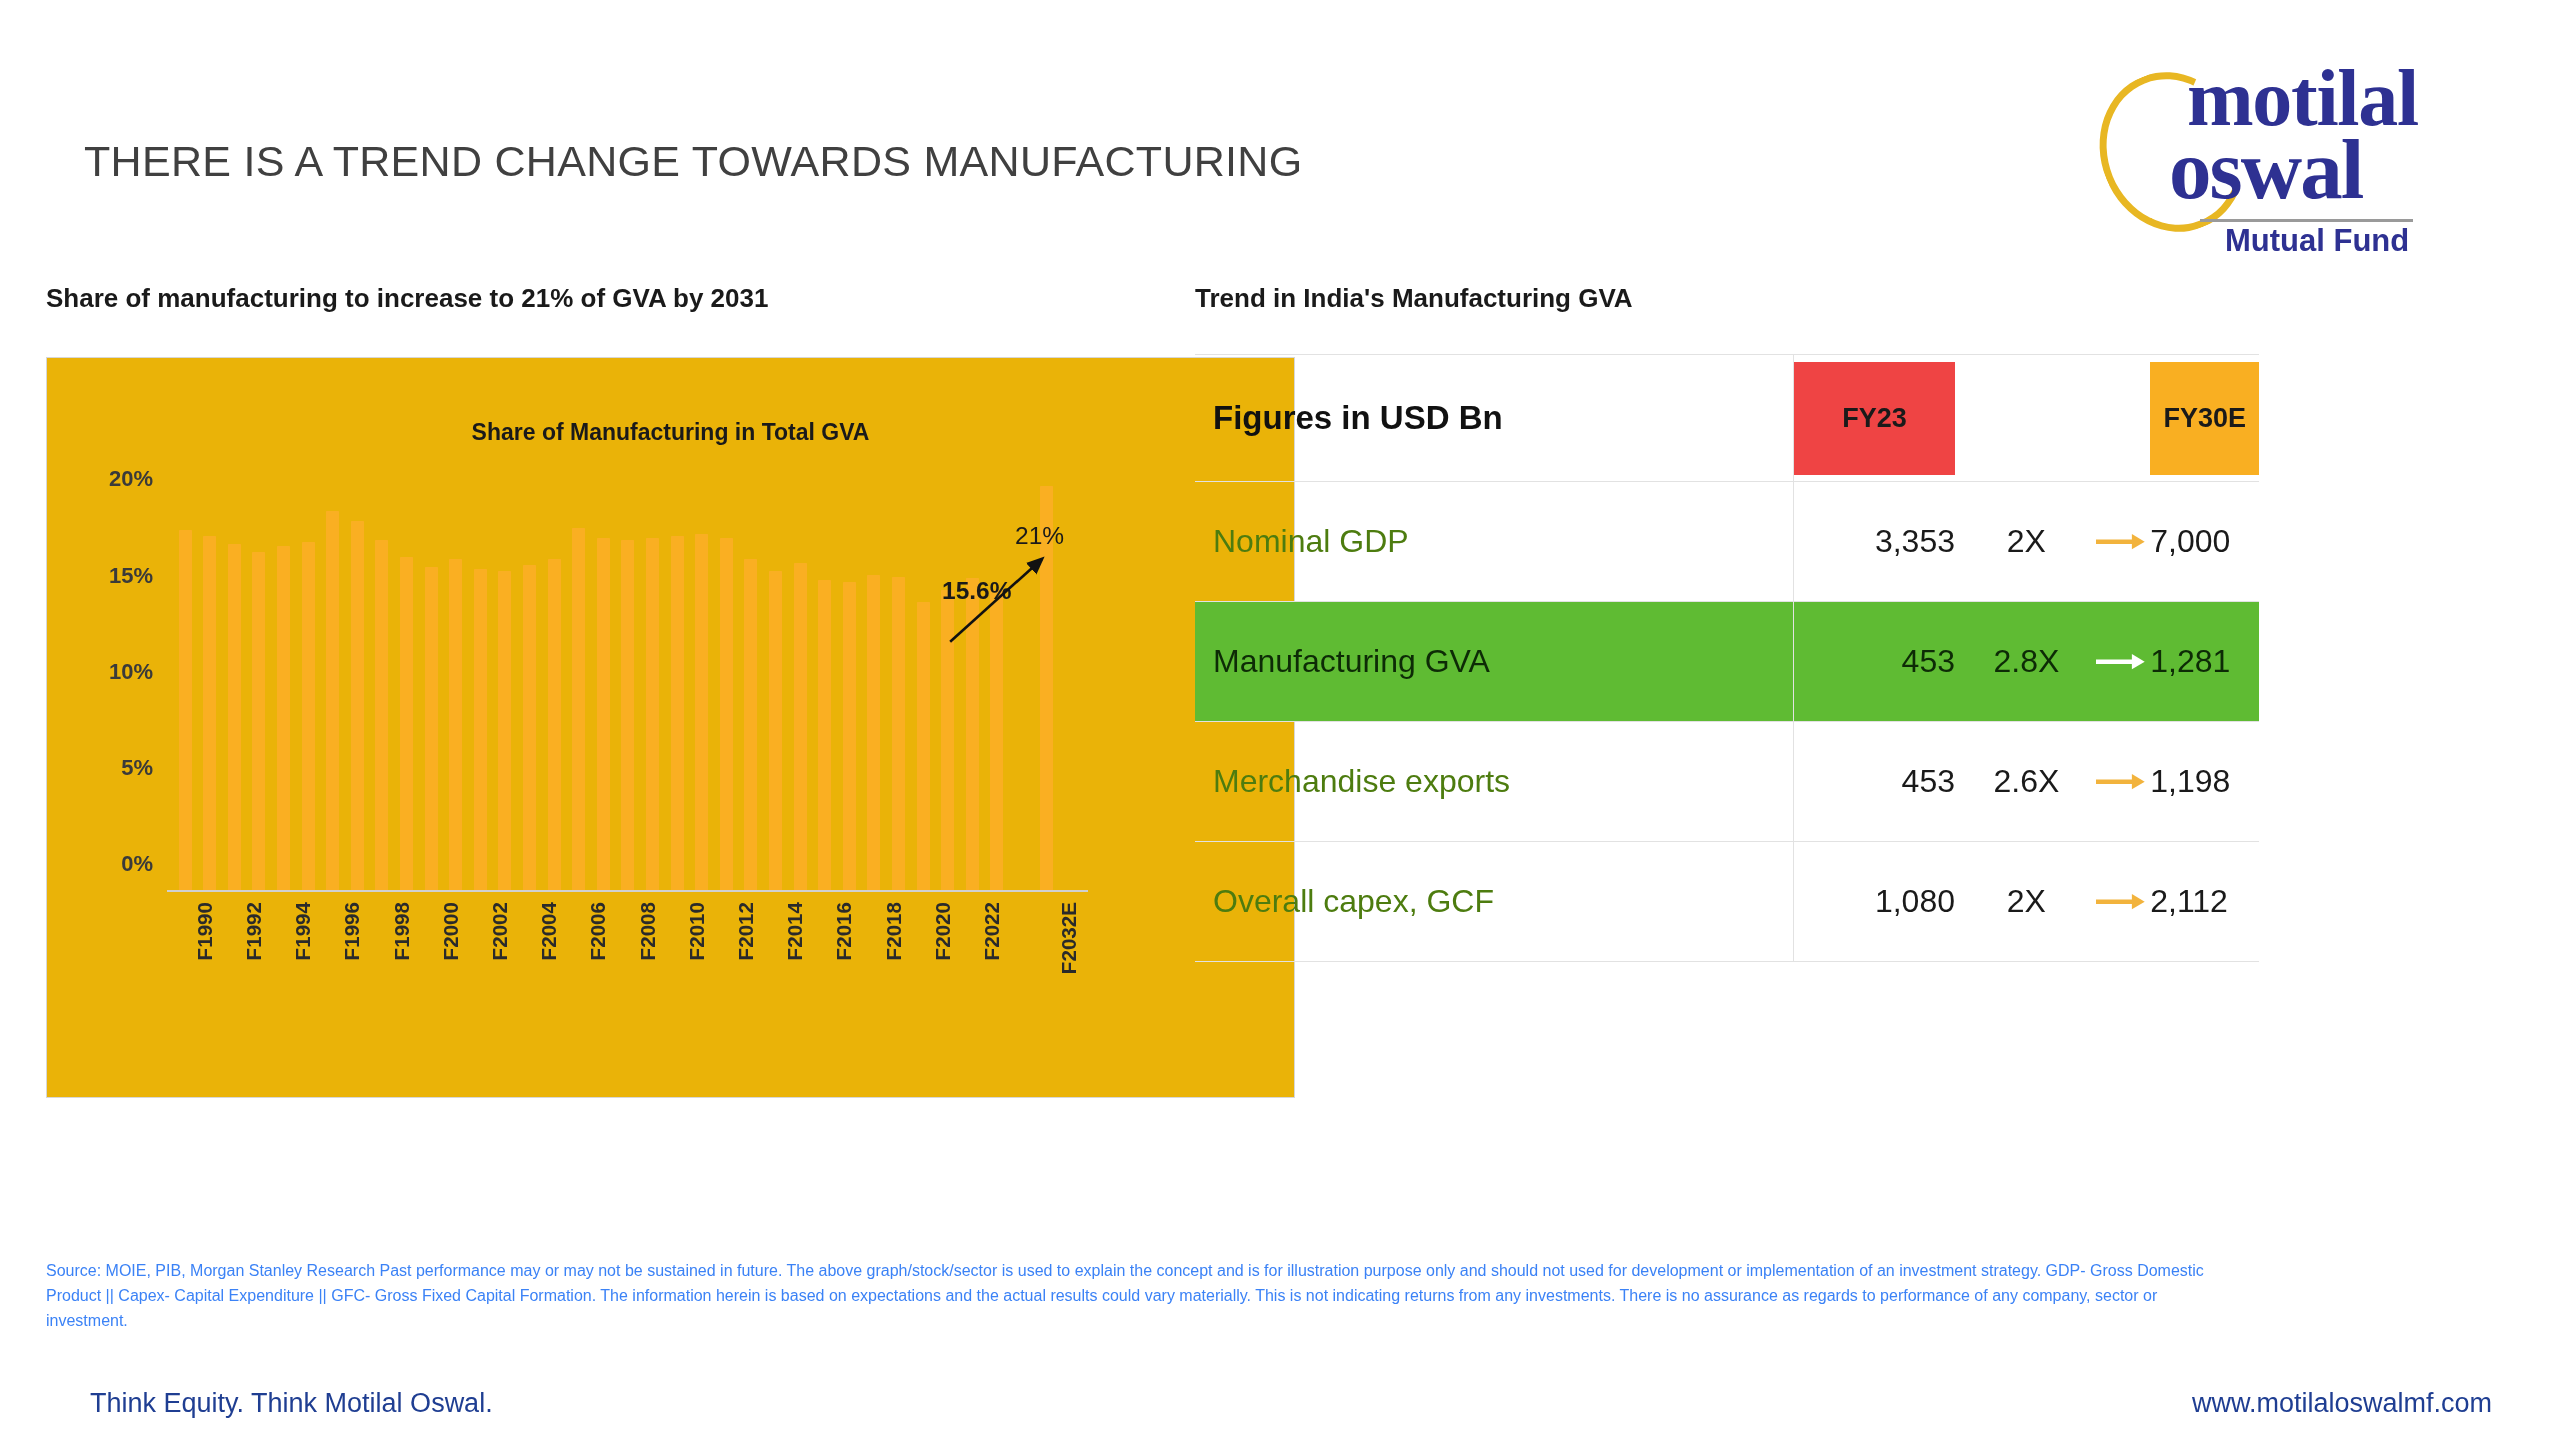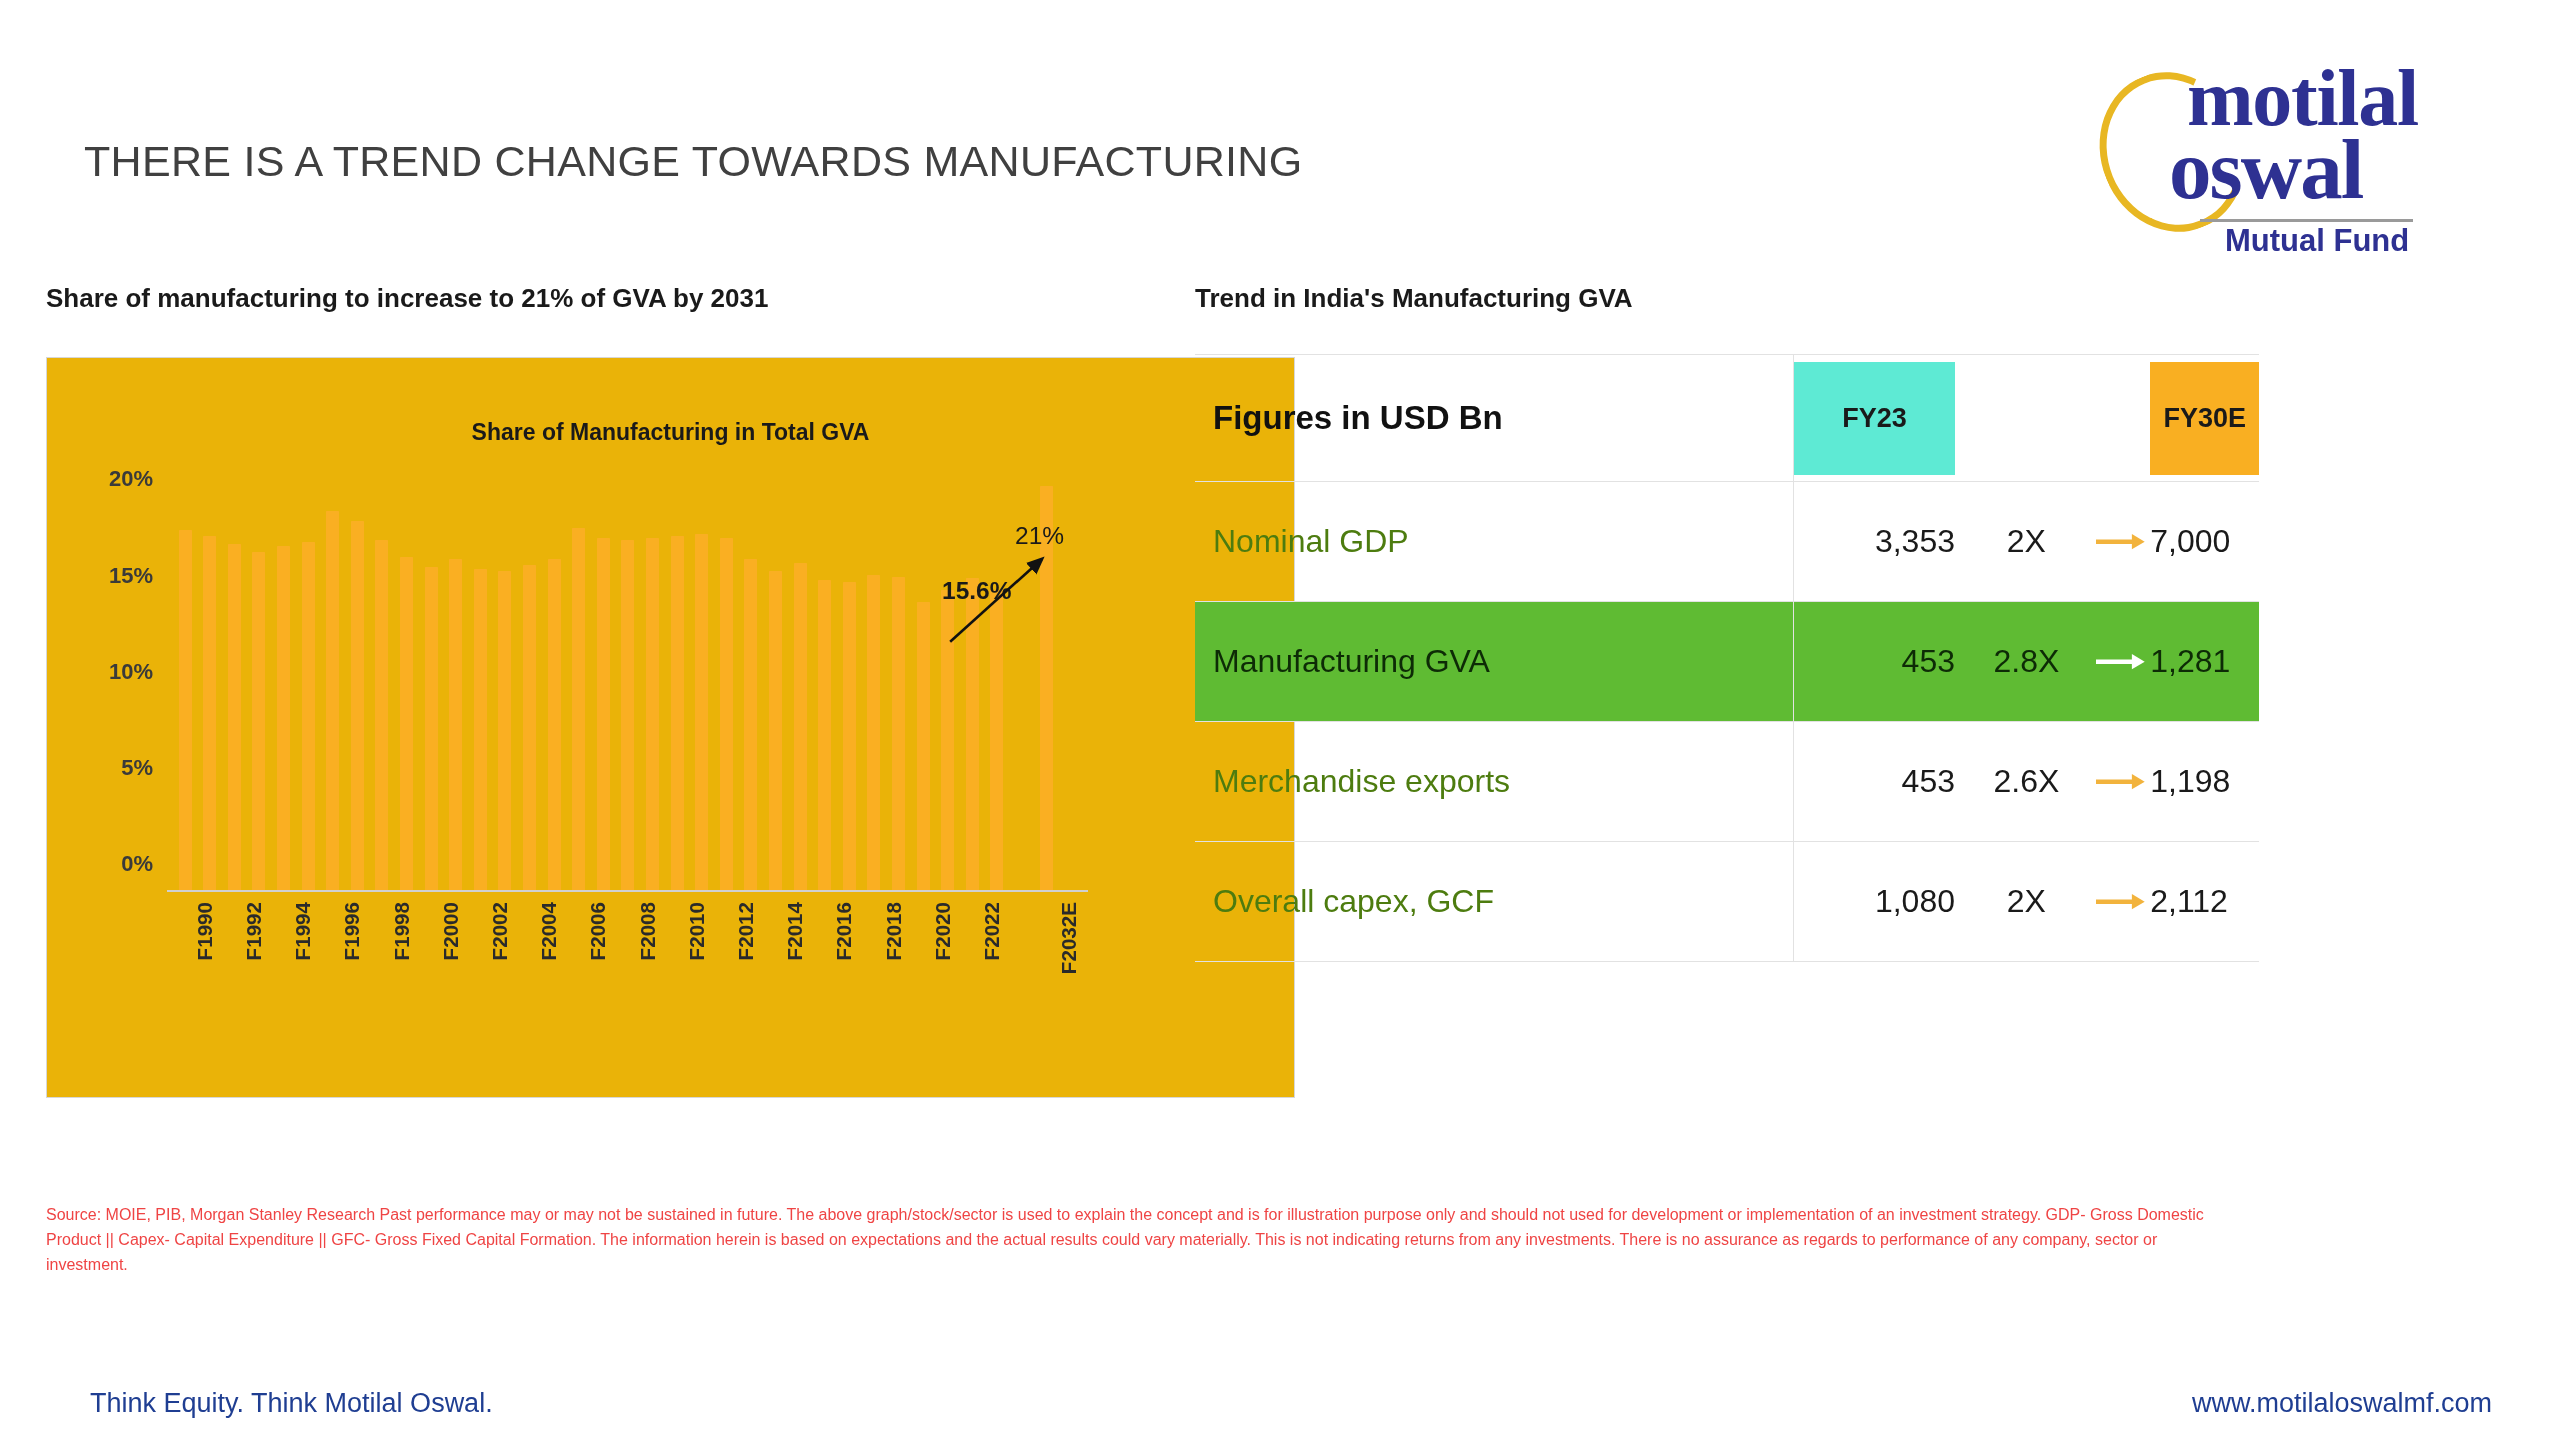--- a/index.html
+++ b/index.html
@@ -253,25 +253,25 @@
   tr.green td { background: #5FBB33; border-top-color: #5FBB33; border-bottom-color: #5FBB33; }
   tr.green .c-from { border-left: 1.9px solid #7ec95a; }
   tr.green .rowlabel, tr.green .num, tr.green .mult { color: #0d2b06; }
 
   .arrow-svg { display: block; margin: 0 auto; }
 
   
   #source {
     position: absolute;
     left: 46px;
-    top: 1203px;
+    top: 1259px;
     width: 2190px;
     font-size: 16px;
     line-height: 1.55;
-    color: #ef4444;
+    color: #3b82f6;
   }
 
   
   #footer-tagline {
     position: absolute;
     left: 90px;
     top: 1388px;
     font-size: 27px;
     color: #1F3E92;
   }
@@ -382,21 +382,21 @@
   </svg>
 </div>
 
 <table id="gva-table">
   <tbody>
     <tr class="head">
       <td class="c-label">
         <span class="hlabel">Figures in USD Bn</span>
       </td>
       <td class="c-from" colspan="1">
-        <span class="fy-chip" style="background: #5eead4;">FY23</span>
+        <span class="fy-chip" style="background: #ef4444;">FY23</span>
       </td>
       <td class="c-mult"></td>
       <td class="c-arrow"></td>
       <td class="c-to">
         <span class="fy-chip" style="background: rgb(249, 175, 34);">FY30E</span>
       </td>
     </tr>
   <tr>
         <td class="c-label"><span class="rowlabel">Nominal GDP</span></td>
         <td class="c-from"><span class="num">3,353</span></td>

